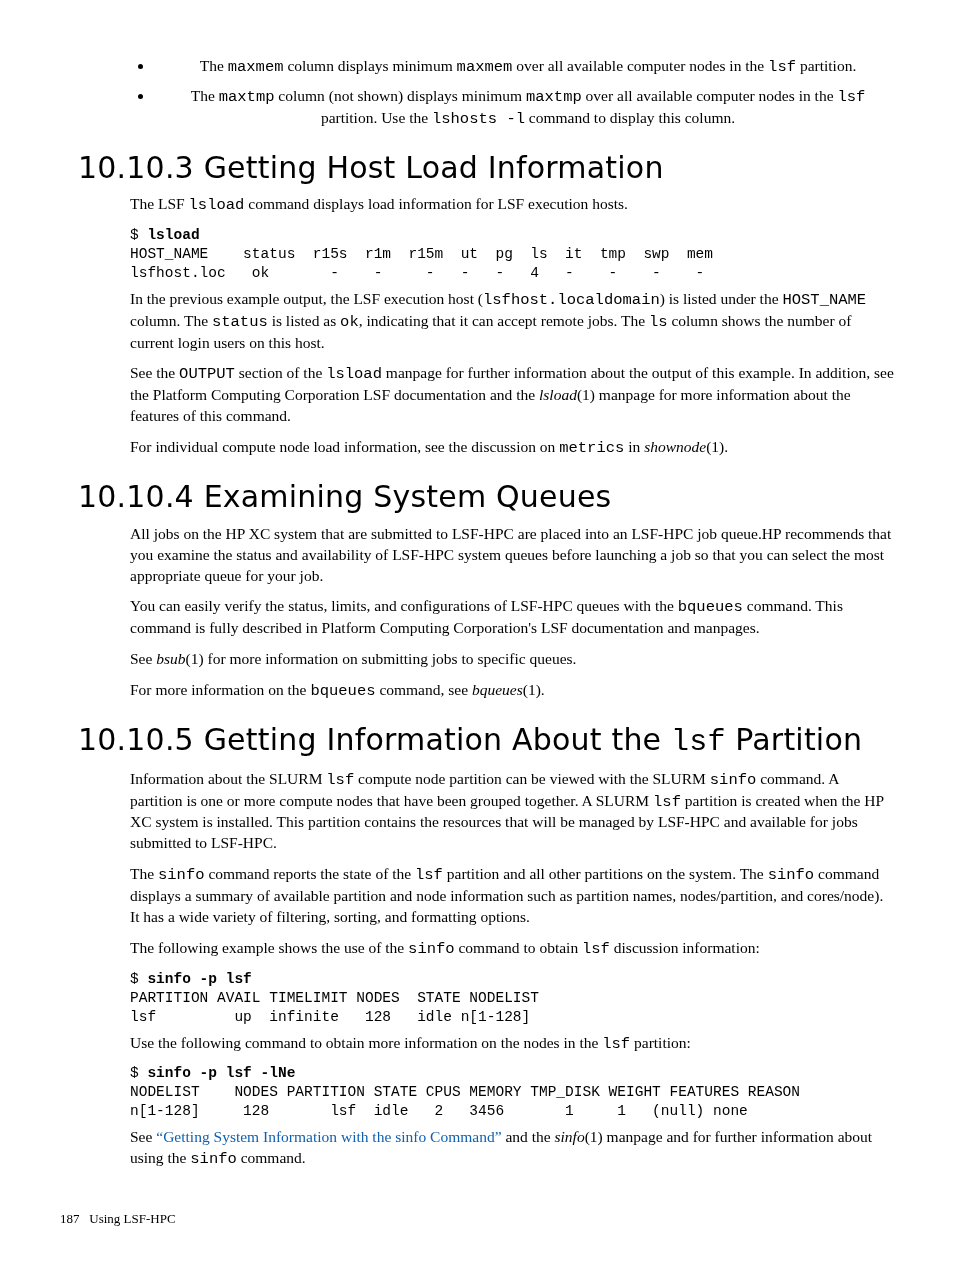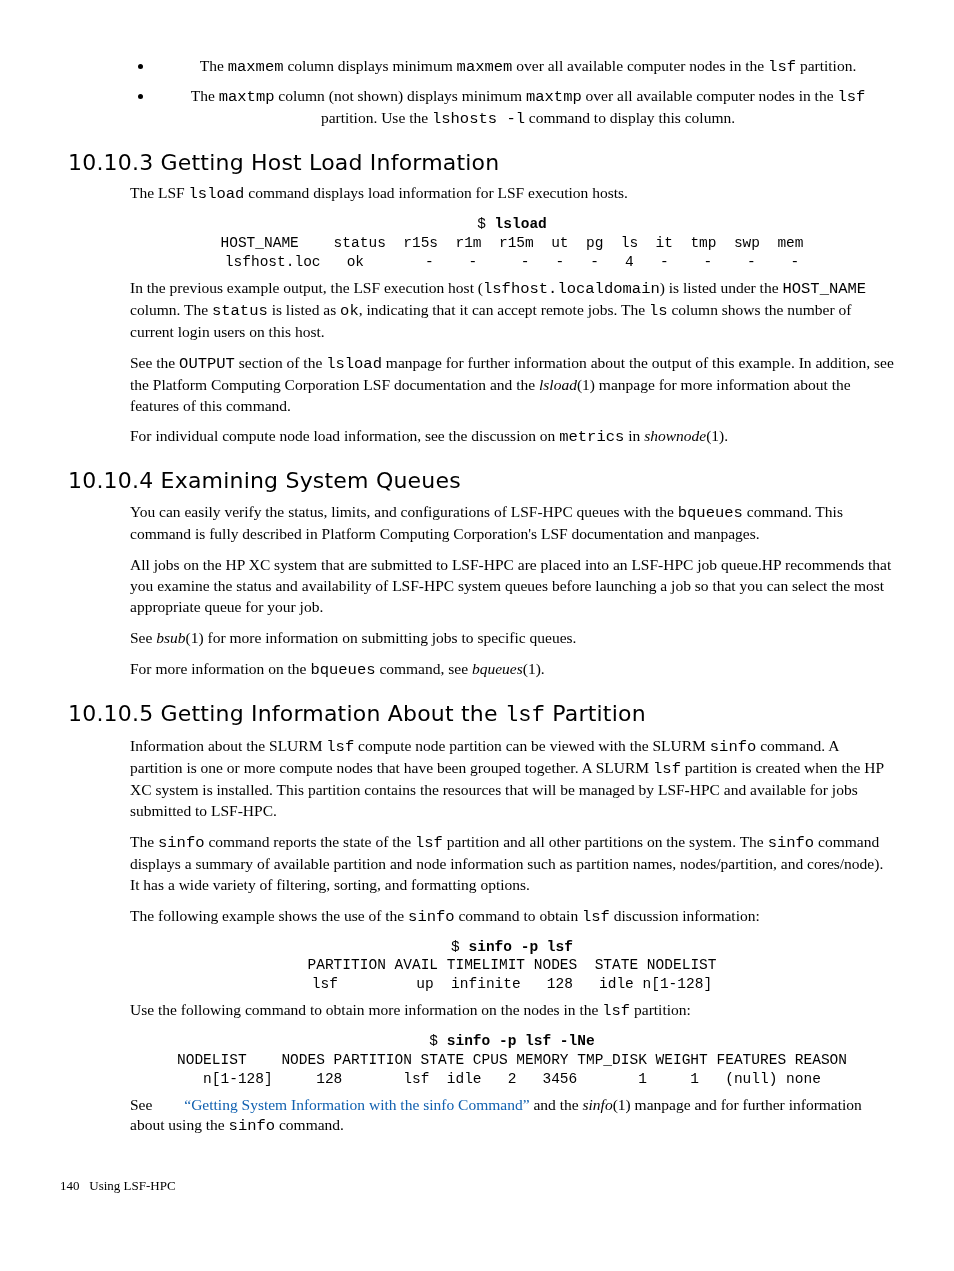--- a/index.html
+++ b/index.html
@@ -21,48 +21,46 @@
     padding-left: 24px;
     text-align: center;
   }
   ul.bullets li {
     margin-bottom: 8px;
     padding-left: 8px;
   }
   h2 {
     font-family: "Trebuchet MS", "DejaVu Sans", "Verdana", sans-serif;
     font-weight: normal;
-    font-size: 22px;
-    margin: 18px 0 6px 8px;
+    font-size: 30px;
+    margin: 18px 0 6px 18px;
     letter-spacing: 0.2px;
   }
   p {
     margin: 6px 0 10px 0;
   }
   pre {
     font-family: "Courier New", Courier, monospace;
     font-size: 14.5px;
     line-height: 1.3;
     margin: 4px 0 4px 0;
     white-space: pre;
-    text-align: center;
   }
   .mono {
     font-family: "Courier New", Courier, monospace;
   }
   .bold {
     font-weight: bold;
   }
   em.ital {
     font-style: italic;
   }
   a.xref {
     color: #1060b0;
     text-decoration: none;
-    margin-left: 28px;
   }
   .footer {
     font-family: "Palatino Linotype", "Book Antiqua", Palatino, Georgia, serif;
     font-size: 13px;
     margin-top: 40px;
     margin-left: 0;
   }
 </style>
 </head>
 <body>
@@ -92,24 +90,24 @@
   <p>
     <span>See the </span><span class="mono">OUTPUT</span><span> section of the </span><span class="mono">lsload</span><span> manpage for further information about the output of this example. In addition, see the Platform Computing Corporation LSF documentation and the </span><em class="ital">lsload</em><span>(1) manpage for more information about the features of this command.</span>
   </p>
   <p>
     <span>For individual compute node load information, see the discussion on </span><span class="mono">metrics</span><span> in </span><em class="ital">shownode</em><span>(1).</span>
   </p>
 </div>
 
 <h2>10.10.4 Examining System Queues</h2>
 <div class="body-indent">
+  <p>All jobs on the HP XC system that are submitted to LSF-HPC are placed into an LSF-HPC job queue.HP recommends that you examine the status and availability of LSF-HPC system queues before launching a job so that you can select the most appropriate queue for your job.</p>
   <p>
     <span>You can easily verify the status, limits, and configurations of LSF-HPC queues with the </span><span class="mono">bqueues</span><span> command. This command is fully described in Platform Computing Corporation's LSF documentation and manpages.</span>
   </p>
-  <p>All jobs on the HP XC system that are submitted to LSF-HPC are placed into an LSF-HPC job queue.HP recommends that you examine the status and availability of LSF-HPC system queues before launching a job so that you can select the most appropriate queue for your job.</p>
   <p>
     <span>See </span><em class="ital">bsub</em><span>(1) for more information on submitting jobs to specific queues.</span>
   </p>
   <p>
     <span>For more information on the </span><span class="mono">bqueues</span><span> command, see </span><em class="ital">bqueues</em><span>(1).</span>
   </p>
 </div>
 
 <h2>
   <span>10.10.5 Getting Information About the </span><span class="mono">lsf</span><span> Partition</span>
@@ -132,14 +130,14 @@
   </p>
   <pre><span>$ </span><span class="bold">sinfo -p lsf -lNe</span><span>
 NODELIST    NODES PARTITION STATE CPUS MEMORY TMP_DISK WEIGHT FEATURES REASON
 n[1-128]     128       lsf  idle   2   3456       1     1   (null) none</span></pre>
   <p>
     <span>See </span><a class="xref" href="#">“Getting System Information with the sinfo Command”</a><span> and the </span><em class="ital">sinfo</em><span>(1) manpage and for further information about using the </span><span class="mono">sinfo</span><span> command.</span>
   </p>
 </div>
 
 <div class="footer">
-  <span>140</span>&nbsp;&nbsp;&nbsp;<span>Using LSF-HPC</span>
+  <span>187</span>&nbsp;&nbsp;&nbsp;<span>Using LSF-HPC</span>
 </div>
 
 </body></html>

